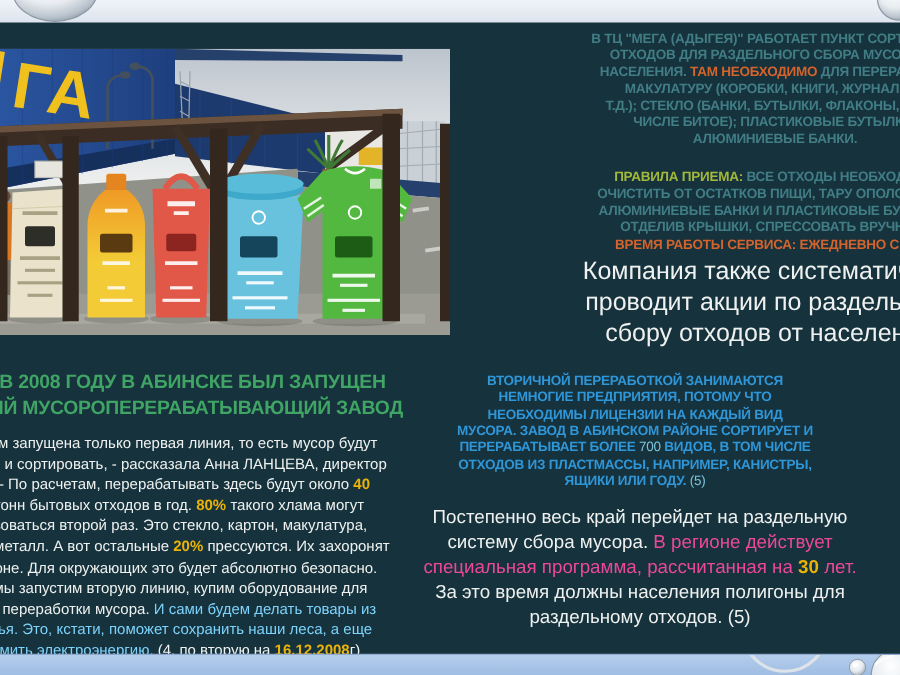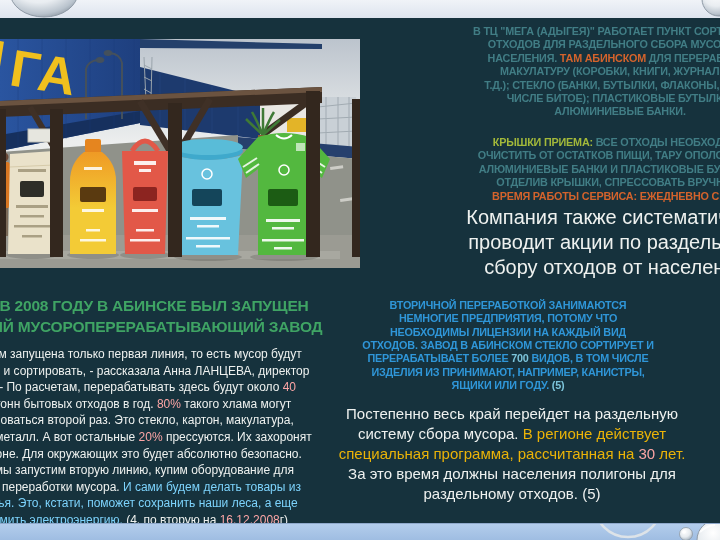--- a/index.html
+++ b/index.html
@@ -29,24 +29,24 @@
   #blk-abinsk-body{left:125px;top:346px;font-size:12px;line-height:16.6px;color:#edf1f0;}
   #blk-secondary{left:508px;top:299px;}
   #blk-secondary .ln{line-height:13.35px;}
   #blk-region{left:512px;top:404px;font-size:15px;line-height:20px;color:#eef1ef;}
   
   .c-teal{color:#417d85}
   .c-orange{color:#d4632c}
   .c-chartreuse{color:#a3b93a}
   .c-white{color:#eef1ef}
   .c-blue{color:#2f96d8}
-  .c-bluenum{color:#7cc4da;font-weight:700}
+  .c-bluenum{color:#7cc4da;font-weight:400}
   .c-green{color:#7dd3fc}
-  .c-green2{color:#eab308}
-  .c-num{color:#fca5a5;font-weight:400}
+  .c-green2{color:#ec4899}
+  .c-num{color:#eab308;font-weight:700}
 </style>
 </head>
 <body>
 
 <div class="slide">
 
   <div class="band-top">
     <svg width="720" height="18">
       <defs>
         <radialGradient id="orbh" cx="42%" cy="30%" r="75%">
@@ -266,28 +266,28 @@
         <rect x="168" y="64" width="14" height="154"></rect>
         <rect x="306" y="52" width="14" height="166"></rect>
         <rect x="352" y="60" width="8" height="158"></rect>
       </g>
     </svg>
   </div>
 
   <div id="blk-mega" class="tb caps">
       <div class="ln"><span class="c-teal">В ТЦ "МЕГА (АДЫГЕЯ)" РАБОТАЕТ ПУНКТ СОРТИРОВКИ</span></div>
       <div class="ln"><span class="c-teal">ОТХОДОВ ДЛЯ РАЗДЕЛЬНОГО СБОРА МУСОРА ОТ</span></div>
-      <div class="ln"><span class="c-teal">НАСЕЛЕНИЯ. </span><span class="c-orange">ТАМ АБИНСКОМ</span><span class="c-teal"> ДЛЯ ПЕРЕРАБОТКИ</span></div>
+      <div class="ln"><span class="c-teal">НАСЕЛЕНИЯ. </span><span class="c-orange">ТАМ НЕОБХОДИМО</span><span class="c-teal"> ДЛЯ ПЕРЕРАБОТКИ</span></div>
       <div class="ln"><span class="c-teal">МАКУЛАТУРУ (КОРОБКИ, КНИГИ, ЖУРНАЛЫ И</span></div>
       <div class="ln"><span class="c-teal">Т.Д.); СТЕКЛО (БАНКИ, БУТЫЛКИ, ФЛАКОНЫ, В ТОМ</span></div>
       <div class="ln"><span class="c-teal">ЧИСЛЕ БИТОЕ); ПЛАСТИКОВЫЕ БУТЫЛКИ;</span></div>
       <div class="ln"><span class="c-teal">АЛЮМИНИЕВЫЕ БАНКИ.</span></div>
     </div>
   <div id="blk-rules" class="tb caps">
-      <div class="ln"><span class="c-chartreuse">КРЫШКИ ПРИЕМА: </span><span class="c-teal">ВСЕ ОТХОДЫ НЕОБХОДИМО</span></div>
+      <div class="ln"><span class="c-chartreuse">ПРАВИЛА ПРИЕМА: </span><span class="c-teal">ВСЕ ОТХОДЫ НЕОБХОДИМО</span></div>
       <div class="ln"><span class="c-teal">ОЧИСТИТЬ ОТ ОСТАТКОВ ПИЩИ, ТАРУ ОПОЛОСНУТЬ,</span></div>
       <div class="ln"><span class="c-teal">АЛЮМИНИЕВЫЕ БАНКИ И ПЛАСТИКОВЫЕ БУТЫЛКИ,</span></div>
       <div class="ln"><span class="c-teal">ОТДЕЛИВ КРЫШКИ, СПРЕССОВАТЬ ВРУЧНУЮ.</span></div>
       <div class="ln"><span class="c-orange">ВРЕМЯ РАБОТЫ СЕРВИСА: ЕЖЕДНЕВНО С 10.00</span></div>
     </div>
   <div id="blk-company" class="tb">
       <div class="ln"><span class="c-white">Компания также систематически</span></div>
       <div class="ln"><span class="c-white">проводит акции по раздельному</span></div>
       <div class="ln"><span class="c-white">сбору отходов от населения.</span></div>
     </div>
@@ -305,23 +305,23 @@
       <div class="ln"><span class="c-white">на полигоне. Для окружающих это будет абсолютно безопасно.</span></div>
       <div class="ln"><span class="c-white">Позже мы запустим вторую линию, купим оборудование для</span></div>
       <div class="ln"><span class="c-white">глубокой переработки мусора. </span><span class="c-green">И сами будем делать товары из</span></div>
       <div class="ln"><span class="c-green">вторсырья. Это, кстати, поможет сохранить наши леса, а еще</span></div>
       <div class="ln"><span class="c-green">сэкономить электроэнергию. </span><span class="c-white">(4, по вторую на </span><span class="c-num">16.12.2008</span><span class="c-white">г)</span></div>
     </div>
   <div id="blk-secondary" class="tb caps">
       <div class="ln"><span class="c-blue">ВТОРИЧНОЙ ПЕРЕРАБОТКОЙ ЗАНИМАЮТСЯ</span></div>
       <div class="ln"><span class="c-blue">НЕМНОГИЕ ПРЕДПРИЯТИЯ, ПОТОМУ ЧТО</span></div>
       <div class="ln"><span class="c-blue">НЕОБХОДИМЫ ЛИЦЕНЗИИ НА КАЖДЫЙ ВИД</span></div>
-      <div class="ln"><span class="c-blue">ОТХОДОВ. ЗАВОД В АБИНСКОМ СТЕКЛО СОРТИРУЕТ И</span></div>
+      <div class="ln"><span class="c-blue">МУСОРА. ЗАВОД В АБИНСКОМ РАЙОНЕ СОРТИРУЕТ И</span></div>
       <div class="ln"><span class="c-blue">ПЕРЕРАБАТЫВАЕТ БОЛЕЕ </span><span class="c-bluenum">700</span><span class="c-blue"> ВИДОВ, В ТОМ ЧИСЛЕ</span></div>
-      <div class="ln"><span class="c-blue">ИЗДЕЛИЯ ИЗ ПРИНИМАЮТ, НАПРИМЕР, КАНИСТРЫ,</span></div>
+      <div class="ln"><span class="c-blue">ОТХОДОВ ИЗ ПЛАСТМАССЫ, НАПРИМЕР, КАНИСТРЫ,</span></div>
       <div class="ln"><span class="c-blue">ЯЩИКИ ИЛИ ГОДУ. </span><span class="c-bluenum">(5)</span></div>
     </div>
   <div id="blk-region" class="tb">
       <div class="ln"><span class="c-white">Постепенно весь край перейдет на раздельную</span></div>
       <div class="ln"><span class="c-white">систему сбора мусора. </span><span class="c-green2">В регионе действует</span></div>
       <div class="ln"><span class="c-green2">специальная программа, рассчитанная на </span><span class="c-num">30</span><span class="c-green2"> лет.</span></div>
       <div class="ln"><span class="c-white">За это время должны населения полигоны для</span></div>
       <div class="ln"><span class="c-white">раздельному отходов. </span><span class="c-white">(5)</span></div>
     </div>
 

